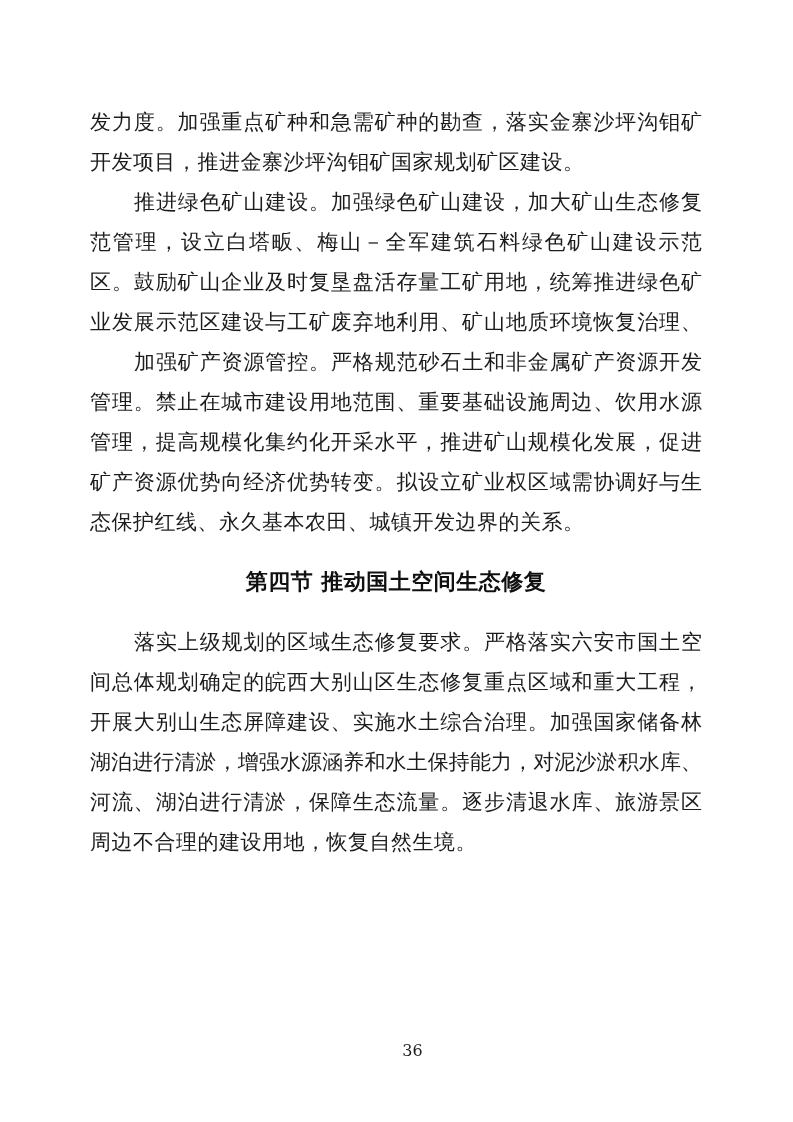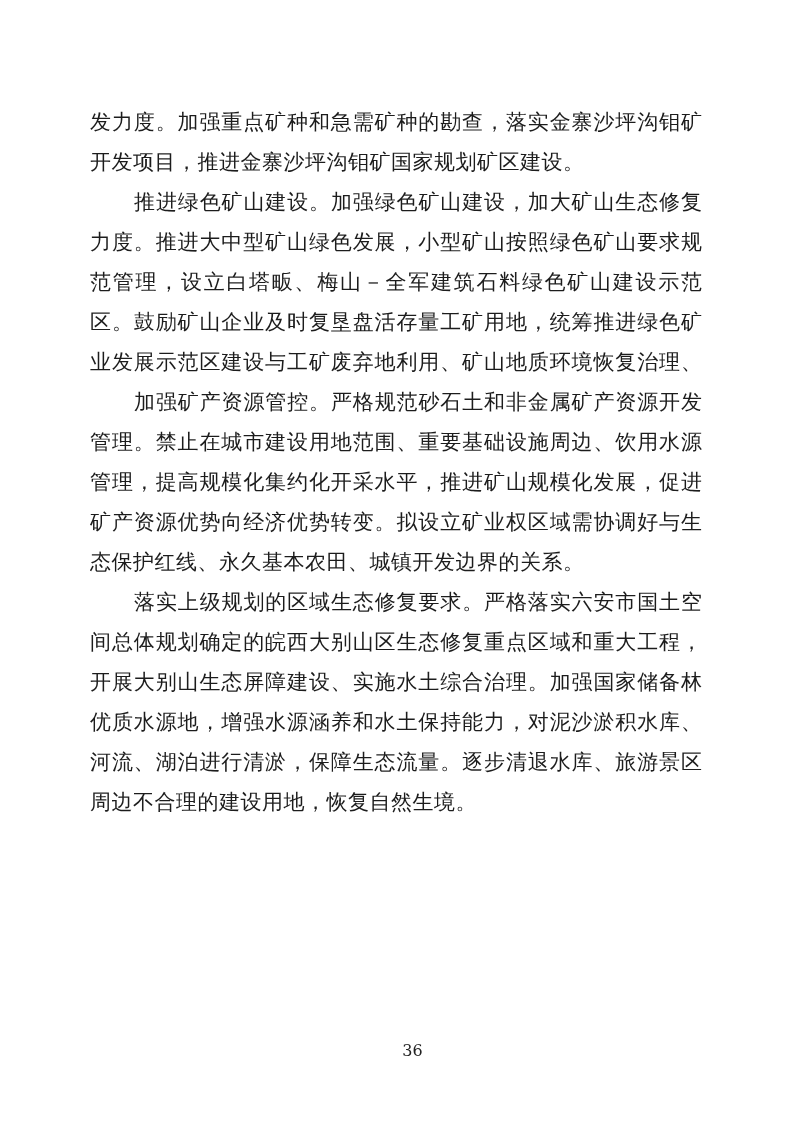--- a/index.html
+++ b/index.html
@@ -74,35 +74,35 @@
 <body>
 
 <div class="page">
   <div class="content">
       <div class="para">
         <div class="line">发力度。加强重点矿种和急需矿种的勘查，落实金寨沙坪沟钼矿</div>
         <div class="line last">开发项目，推进金寨沙坪沟钼矿国家规划矿区建设。</div>
       </div>
       <div class="para">
         <div class="line indent">推进绿色矿山建设。加强绿色矿山建设，加大矿山生态修复</div>
-        <div class="line">力度。推进大中型矿山绿色发展，小型矿山按照绿色矿山要求规</div>
         <div class="line">范管理，设立白塔畈、梅山－全军建筑石料绿色矿山建设示范</div>
         <div class="line">区。鼓励矿山企业及时复垦盘活存量工矿用地，统筹推进绿色矿</div>
         <div class="line">业发展示范区建设与工矿废弃地利用、矿山地质环境恢复治理、</div>
       </div>
       <div class="para">
         <div class="line indent">加强矿产资源管控。严格规范砂石土和非金属矿产资源开发</div>
         <div class="line">管理。禁止在城市建设用地范围、重要基础设施周边、饮用水源</div>
         <div class="line">管理，提高规模化集约化开采水平，推进矿山规模化发展，促进</div>
         <div class="line">矿产资源优势向经济优势转变。拟设立矿业权区域需协调好与生</div>
         <div class="line last">态保护红线、永久基本农田、城镇开发边界的关系。</div>
       </div>
+      <div class="heading">第四节 推动国土空间生态修复</div>
       <div class="para">
         <div class="line indent">落实上级规划的区域生态修复要求。严格落实六安市国土空</div>
         <div class="line">间总体规划确定的皖西大别山区生态修复重点区域和重大工程，</div>
         <div class="line">开展大别山生态屏障建设、实施水土综合治理。加强国家储备林</div>
-        <div class="line">优质水源地，增强水源涵养和水土保持能力，对泥沙淤积水库、</div>
+        <div class="line">湖泊进行清淤，增强水源涵养和水土保持能力，对泥沙淤积水库、</div>
         <div class="line">河流、湖泊进行清淤，保障生态流量。逐步清退水库、旅游景区</div>
         <div class="line last">周边不合理的建设用地，恢复自然生境。</div>
       </div>
     </div>
   <div class="page-number">36</div>
 </div>
 
 </body></html>

